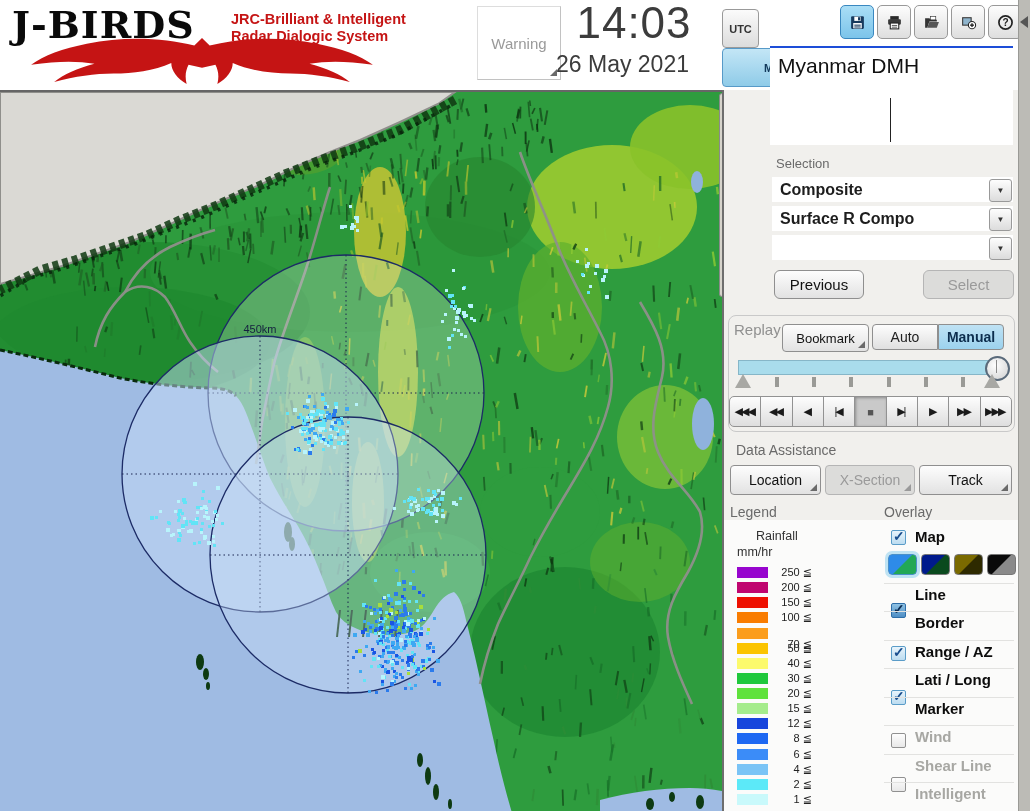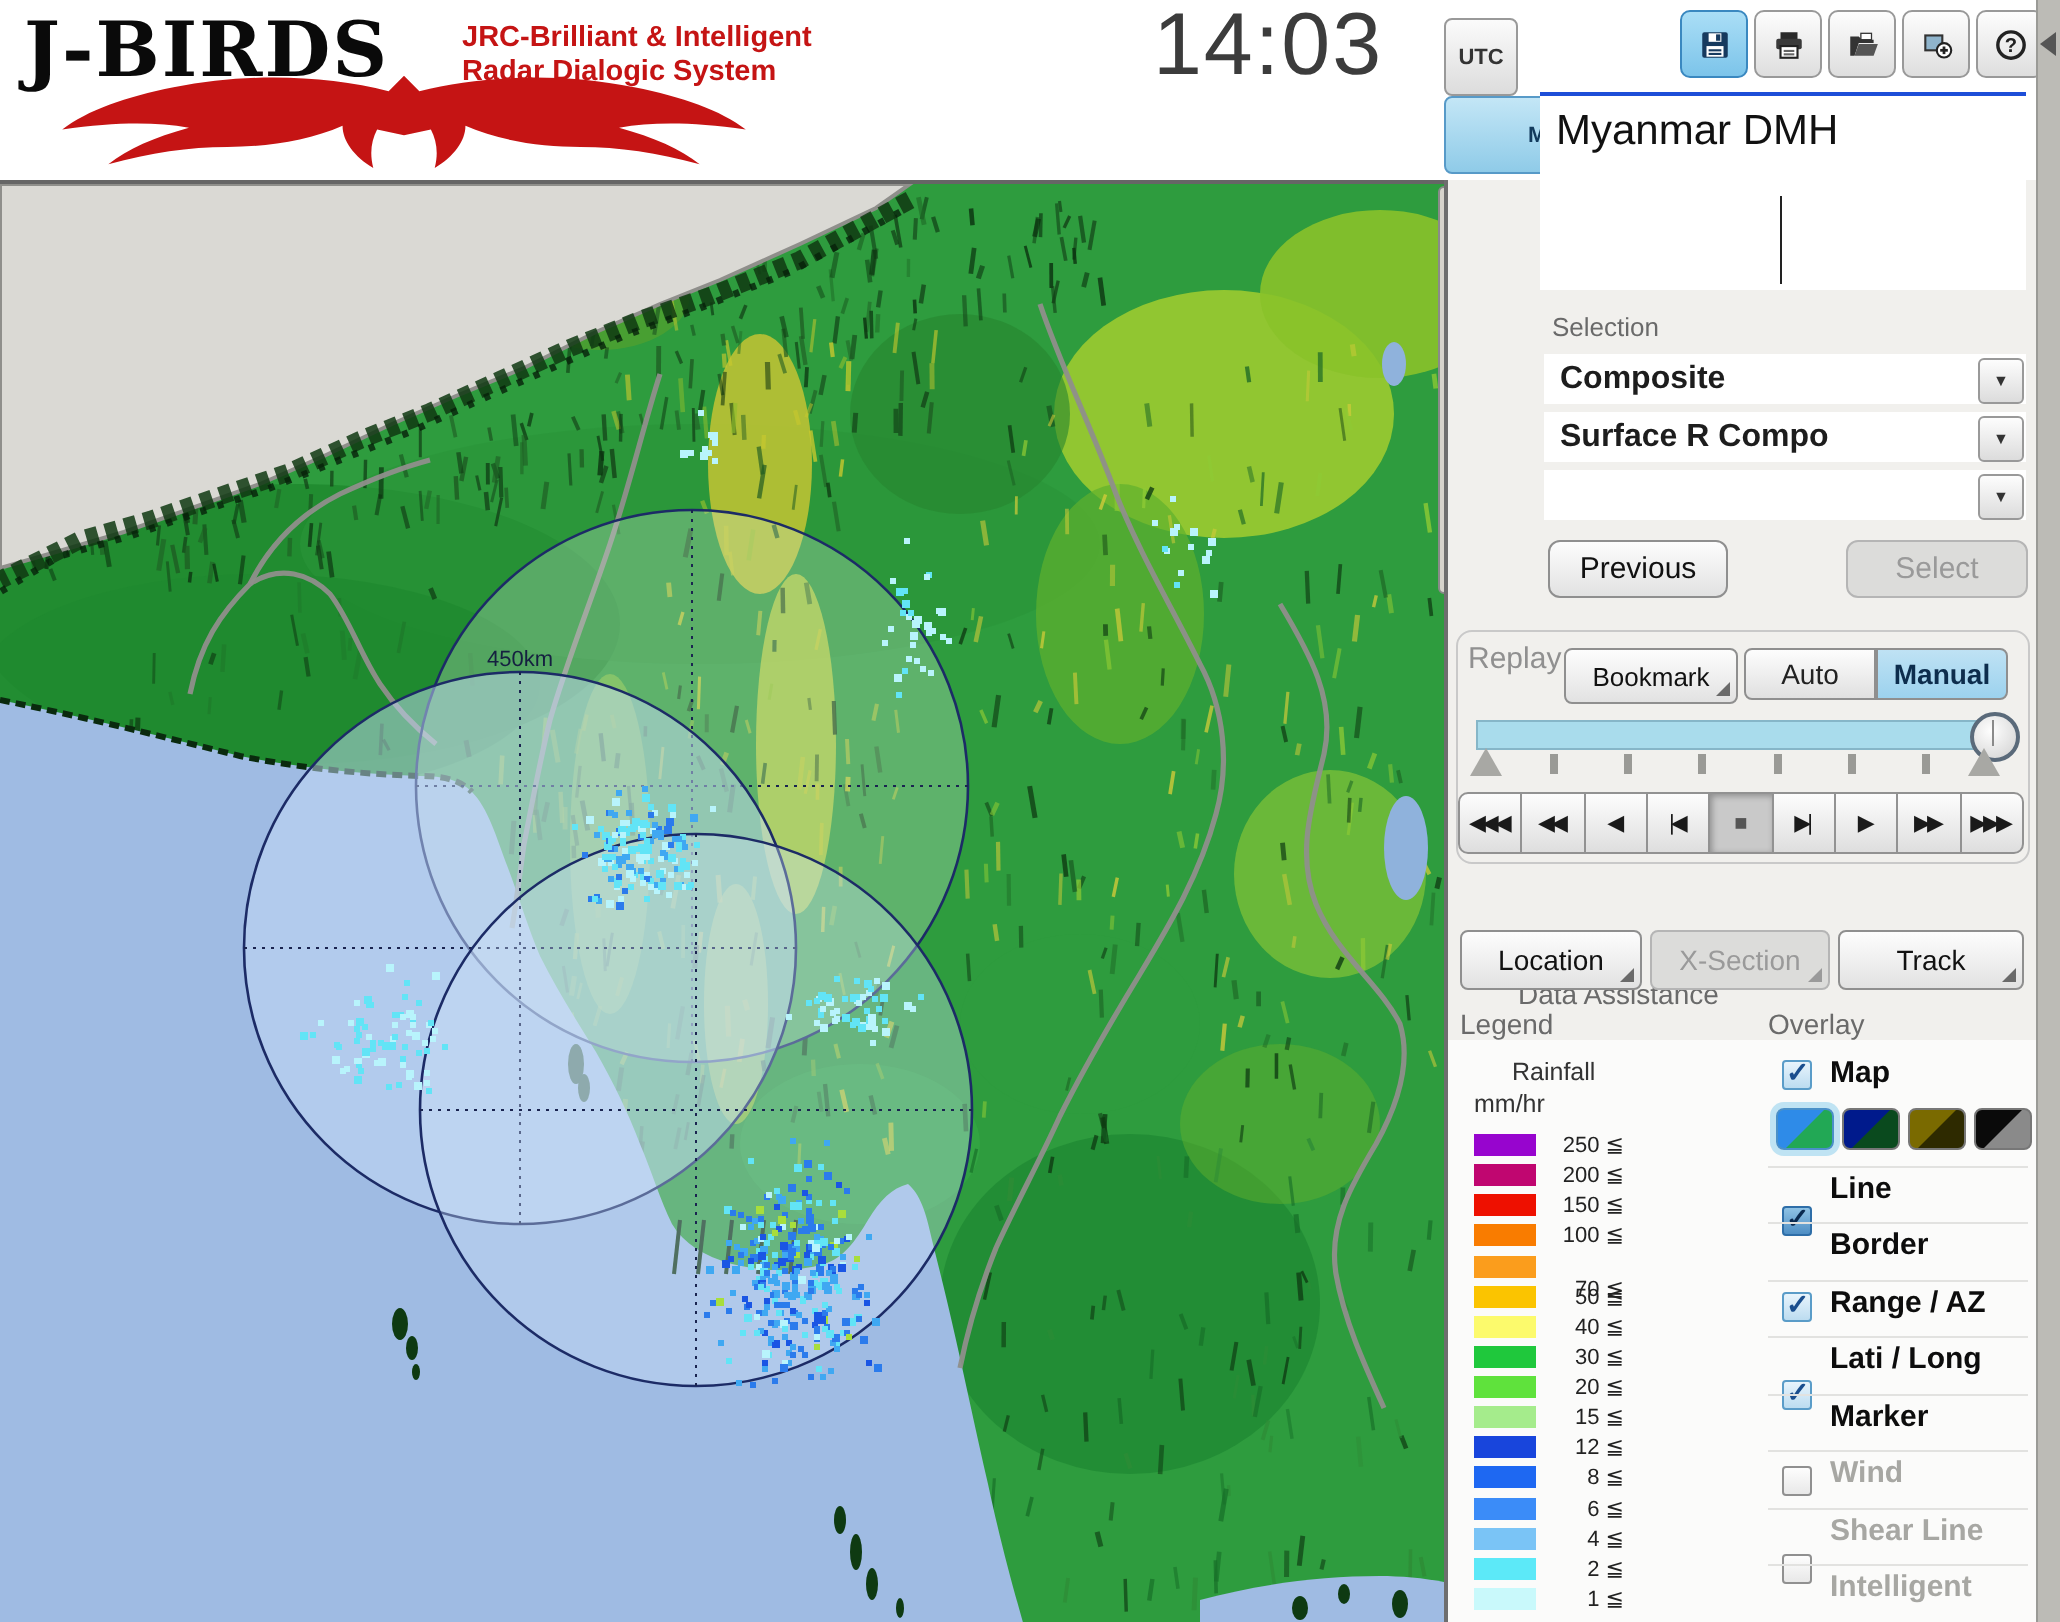--- a/index.html
+++ b/index.html
@@ -102,21 +102,25 @@
     <div>Radar  Dialogic  System</div>
   </div>
   <svg class="abs" style="left:26px;top:36px;" width="352" height="48" viewBox="0 0 360 50">
     <path fill="#C51414" d="M180,2 L188,10 C220,2 260,0 300,8 C325,13 345,20 358,30 C330,26 310,26 292,29
       C310,34 324,40 334,48 C312,42 292,39 272,39 C252,39 230,36 212,28 C212,36 206,44 196,50
       C198,42 197,36 194,30 L180,33 L166,30 C163,36 162,42 164,50 C154,44 148,36 148,28
       C130,36 108,39 88,39 C68,39 48,42 26,48 C36,40 50,34 68,29 C50,26 30,26 2,30
       C15,20 35,13 60,8 C100,0 140,2 172,10 Z"></path>
   </svg>
 
+  <div class="abs warning-btn corner">
+    <span>Warning</span>
+  </div>
   <div class="abs clock-time">14:03</div>
+  <div class="abs clock-date">26 May 2021</div>
   <div class="abs tz-btn" style="top:9px;">
     <span>UTC</span>
   </div>
   <div class="abs tz-btn tz-on" style="top:48px;padding-left:36px;">
     <span>MMT</span>
   </div>
   <div class="abs toolbar" id="toolbar">
       <div class="tool-btn tool-on">
         <svg width="17" height="17" viewBox="0 0 16 16">
           <rect x="2" y="2" width="12" height="12" rx="1" fill="#173a5e"></rect>
@@ -1560,21 +1564,21 @@
       <div class="play-btn">◀◀</div>
       <div class="play-btn">◀</div>
       <div class="play-btn">|◀</div>
       <div class="play-btn play-pressed">■</div>
       <div class="play-btn">▶|</div>
       <div class="play-btn">▶</div>
       <div class="play-btn">▶▶</div>
       <div class="play-btn">▶▶▶</div>
     </div>
 
-  <div class="abs sec-label" style="left:759px;top:442px;font-size:14px;margin-top:47px;">Data Assistance</div>
+  <div class="abs sec-label" style="left:736px;top:442px;font-size:14px;">Data Assistance</div>
   <div id="da-buttons">
       <div class="abs btn da-btn corner" style="left:730px;width:89px;">
         <span>Location</span>
       </div>
       <div class="abs btn da-btn corner btn-dis corner-dis" style="left:825px;width:88px;">
         <span>X-Section</span>
       </div>
       <div class="abs btn da-btn corner" style="left:919px;width:91px;">
         <span>Track</span>
       </div>

